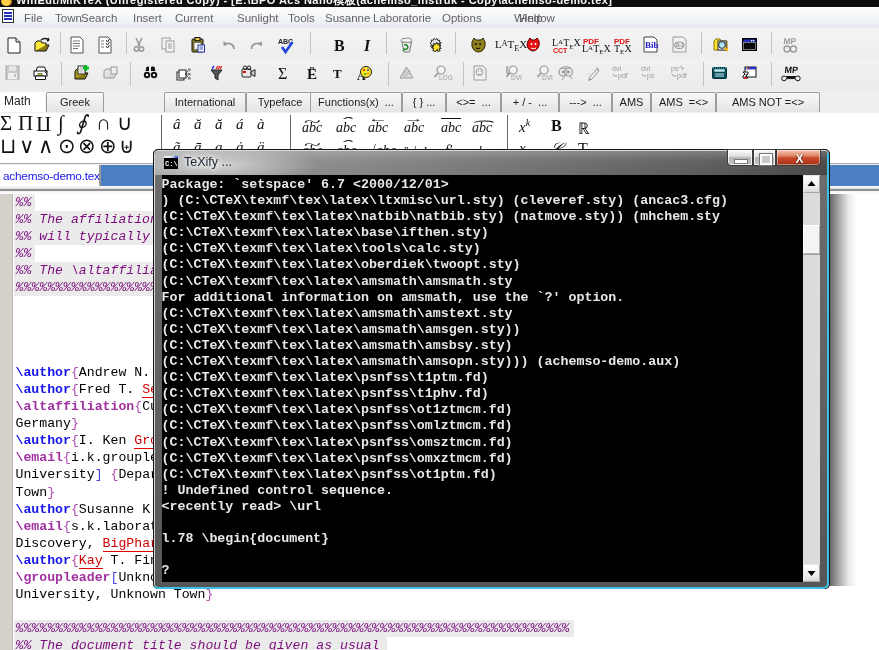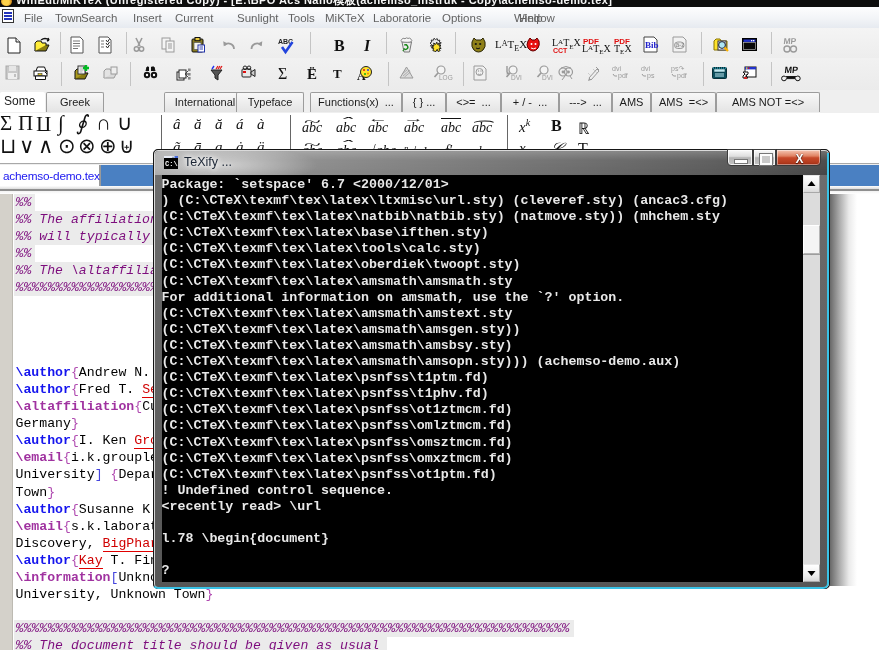--- a/index.html
+++ b/index.html
@@ -101,21 +101,21 @@
   </div>
 
 <div class="abs" id="menubar">
 <span style="left:24px">File</span>
     <span style="left:55px">Town</span>
     <span style="left:81px">Search</span>
 <span style="left:133px">Insert</span>
     <span style="left:175px">Current</span>
     <span style="left:237px">Sunlight</span>
 <span style="left:288px">Tools</span>
-    <span style="left:325px">MiKTeX</span>
+    <span style="left:325px">Susanne</span>
     <span style="left:373px">Laboratorie</span>
 <span style="left:442px">Options</span>
     <span style="left:514px">Window</span>
     <span style="left:519px">Help</span>
 </div>
 <svg class="abs" style="left:2px;top:9px" width="13" height="14" viewBox="0 0 13 14">
  <rect x="0.5" y="0.5" width="11" height="13" fill="#fff" stroke="#333"></rect>
  <rect x="2" y="3" width="8" height="2" fill="#2233bb"></rect>
     <rect x="2" y="6" width="8" height="2" fill="#2233bb"></rect>
  <rect x="2" y="9" width="8" height="2" fill="#2233bb"></rect>
@@ -405,25 +405,25 @@
 <rect x="61" y="4" width="1" height="24" fill="#c4c4c4"></rect>
 <rect x="130" y="4" width="1" height="24" fill="#c4c4c4"></rect>
 <rect x="388" y="4" width="1" height="24" fill="#c4c4c4"></rect>
 <rect x="463" y="4" width="1" height="24" fill="#c4c4c4"></rect>
 <rect x="703" y="4" width="1" height="24" fill="#c4c4c4"></rect>
 <rect x="771" y="4" width="1" height="24" fill="#c4c4c4"></rect>
 </svg>
   </div>
 
 <div class="abs" id="symtabs">
-<div class="stab active" style="left:0;width:45px;">Some</div>
+<div class="stab active" style="left:0;width:45px;">Math</div>
 <div class="stab" style="left:46px;width:58px;">Greek</div>
 <div class="stab" style="left:104px;width:60px;margin-top:36px;">Symbols</div>
 <div class="stab" style="left:164px;width:82px;">International</div>
-<div class="stab" style="left:236px;width:68px;">Typeface</div>
+<div class="stab" style="left:246px;width:68px;">Typeface</div>
 <div class="stab" style="left:310px;width:92px;">Functions(x)&nbsp;&nbsp;...</div>
 <div class="stab" style="left:402px;width:44px;">{ } ...</div>
 <div class="stab" style="left:446px;width:55px;">&lt;&gt;=&nbsp;&nbsp;...</div>
 <div class="stab" style="left:501px;width:58px;">+ / -&nbsp;&nbsp;...</div>
 <div class="stab" style="left:559px;width:53px;">---&gt;&nbsp;&nbsp;...</div>
 <div class="stab" style="left:612px;width:39px;">AMS</div>
 <div class="stab" style="left:651px;width:65px;">AMS&nbsp;&nbsp;=&lt;&gt;</div>
 <div class="stab" style="left:716px;width:104px;">AMS NOT =&lt;&gt;</div>
 </div>
 
@@ -498,21 +498,21 @@
 <div class="el" style="top:205.2px"><span class="tx"><span class="cp">\altaffiliation</span><span class="br">{</span>Current address: Some other place, Otherto</span></div>
 <div class="el" style="top:222.2px"><span class="tx">Germany<span class="br">}</span></span></div>
 <div class="el" style="top:239.3px"><span class="tx"><span class="cb">\author</span><span class="br">{</span>I. Ken <span class="sp">Groupleader</span><span class="br">}</span></span></div>
 <div class="el" style="top:256.4px"><span class="tx"><span class="cp">\email</span><span class="br">{</span>i.k.groupleader@unknown.uu<span class="br">}</span></span></div>
 <div class="el" style="top:273.4px"><span class="tx">University<span class="bk">]</span> <span class="br">{</span>Department of Chemistry, Unknown University, Unknown</span></div>
 <div class="el" style="top:290.5px"><span class="tx">Town<span class="br">}</span></span></div>
 <div class="el" style="top:307.5px"><span class="tx"><span class="cb">\author</span><span class="br">{</span>Susanne K. Laboratorie<span class="br">}</span></span></div>
 <div class="el" style="top:324.6px"><span class="tx"><span class="cp">\email</span><span class="br">{</span>s.k.laborator@unknown.uu<span class="br">}</span></span></div>
 <div class="el" style="top:341.6px"><span class="tx">Discovery, <span class="sp">BigPharma</span>, Port Sunlight, UK<span class="br">}</span></span></div>
 <div class="el" style="top:358.7px"><span class="tx"><span class="cb">\author</span><span class="br">{</span><span class="sp">Kay</span> T. Finally<span class="br">}</span></span></div>
-<div class="el" style="top:375.7px"><span class="tx"><span class="cp">\information</span><span class="bk">[</span>Unknown University<span class="bk">]</span> Department of Chemistry,</span></div>
+<div class="el" style="top:375.7px"><span class="tx"><span class="cp">\groupleader</span><span class="bk">[</span>Unknown University<span class="bk">]</span> Department of Chemistry,</span></div>
 <div class="el" style="top:392.8px"><span class="tx">University, Unknown Town<span class="br">}</span></span></div>
 <div class="el" style="top:426.9px"><span class="band" style="left:-2px;width:560px"></span><span class="tx"><span class="cmt">%%%%%%%%%%%%%%%%%%%%%%%%%%%%%%%%%%%%%%%%%%%%%%%%%%%%%%%%%%%%%%%%%%%%%%</span></span></div>
 <div class="el" style="top:443.9px"><span class="band" style="left:-2px;width:373px"></span><span class="tx"><span class="cmt">%% The document title should be given as usual</span></span></div>
 <div id="gutter"></div>
 </div>
 
 <div class="abs" id="rshadow"></div>
 <div class="abs" id="conwin">
  <div id="contitle">
       <div class="shine"></div>

